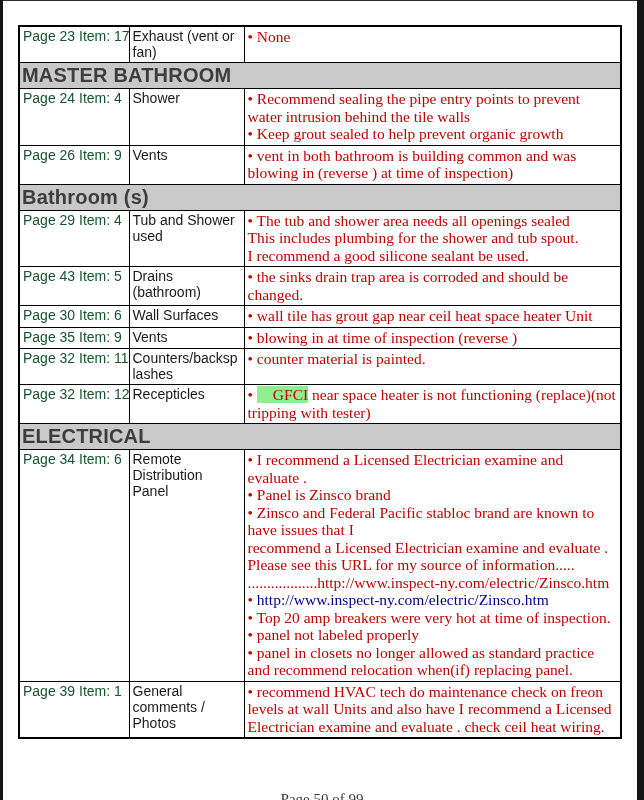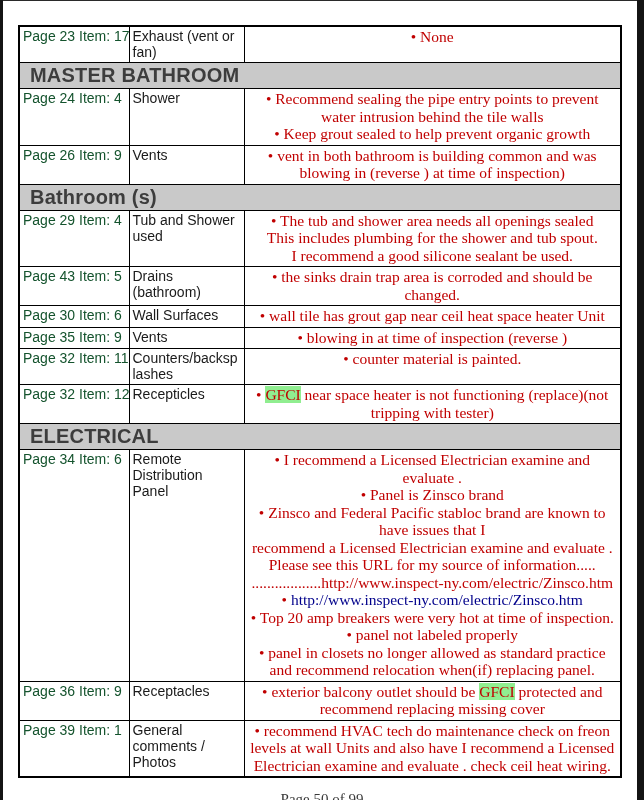--- a/index.html
+++ b/index.html
@@ -31,31 +31,31 @@
   }
   td.item{
     font-size:14px; line-height:16px; color:#1a1a1a;
     overflow-wrap:break-word; word-wrap:break-word;
   }
   td.comments{
     font-family:"Liberation Serif", serif;
     font-size:15.5px; line-height:17.5px; color:var(--red);
     padding-left:6px; padding-right:4px;
   }
-  .cline{color:var(--red);text-align:center;}
+  .cline{color:var(--red);}
   .bullet{color:var(--red);}
-  .hl{background:var(--hl); color:var(--red);}
+  .hl{background:var(--hl); color:var(--red);padding-left:16px;}
   .link{color:var(--link); text-decoration:none; cursor:pointer;}
   tr.section td{
     background:var(--section-bg);
     color:var(--section-text);
     font-family:"Liberation Sans", sans-serif;
     font-weight:bold;
     font-size:20px; line-height:22px;
-    padding:1px 4px 2px 10px;
+    padding:1px 4px 2px 2px;
     letter-spacing:0.2px;
   }
   .footer-clip{
     position:absolute; top:791px; left:0; width:644px;
     text-align:center;
     font-family:"Liberation Serif", serif;
     font-size:15px; color:#3a3a3a;
   }
 </style>
 </head>
@@ -158,27 +158,20 @@
             <div class="cline"><span>recommend a Licensed Electrician examine and evaluate .</span></div>
             <div class="cline"><span>Please see this URL for my source of information.....</span></div>
             <div class="cline"><span>..................http://www.inspect-ny.com/electric/Zinsco.htm</span></div>
             <div class="cline"><span class="bullet">• </span><span class="link">http://www.inspect-ny.com/electric/Zinsco.htm</span></div>
             <div class="cline"><span class="bullet">• </span><span>Top 20 amp breakers were very hot at time of inspection.</span></div>
             <div class="cline"><span class="bullet">• </span><span>panel not labeled properly</span></div>
             <div class="cline"><span class="bullet">• </span><span>panel in closets no longer allowed as standard practice and recommend relocation when(if) replacing panel.</span></div>
           </td>
         </tr>
         <tr>
-          <td class="ref">Page 36 Item: 9</td>
-          <td class="item">Receptacles</td>
-          <td class="comments">
-            <div class="cline"><span class="bullet">• </span><span>exterior balcony outlet should be </span><span class="hl">GFCI</span><span> protected and recommend replacing missing cover</span></div>
-          </td>
-        </tr>
-        <tr>
           <td class="ref">Page 39 Item: 1</td>
           <td class="item">General comments / Photos</td>
           <td class="comments">
             <div class="cline"><span class="bullet">• </span><span>recommend HVAC tech do maintenance check on freon levels at wall Units and also have I recommend a Licensed Electrician examine and evaluate . check ceil heat wiring.</span></div>
           </td>
         </tr>
       </tbody>
   </table>
 
   <div class="footer-clip">

